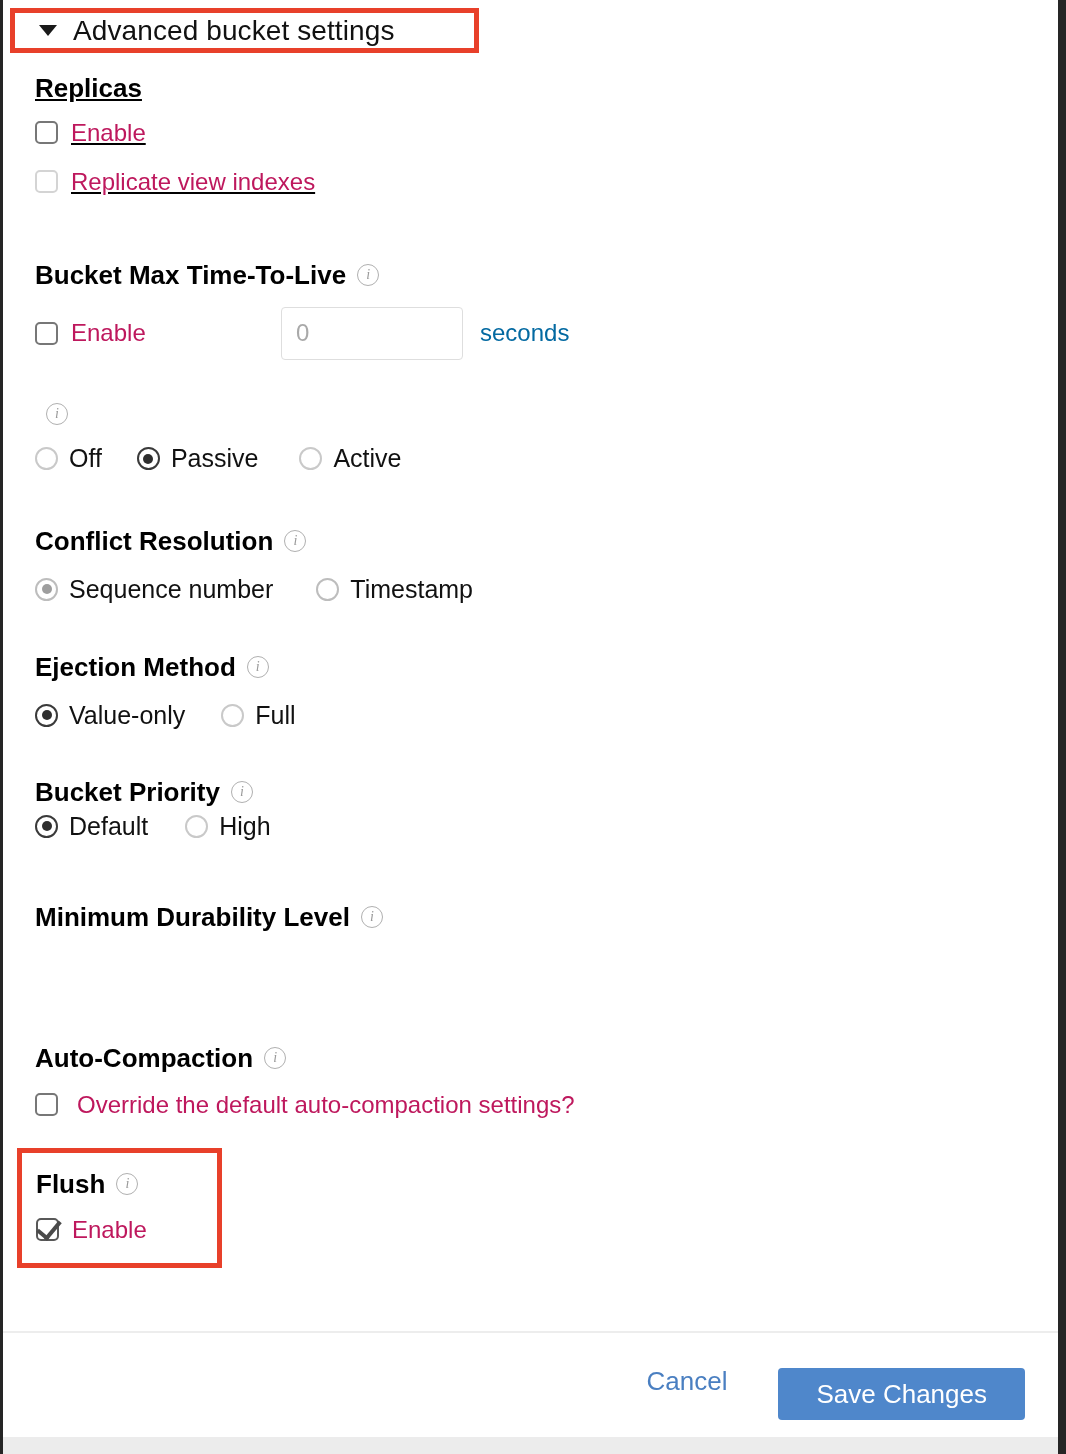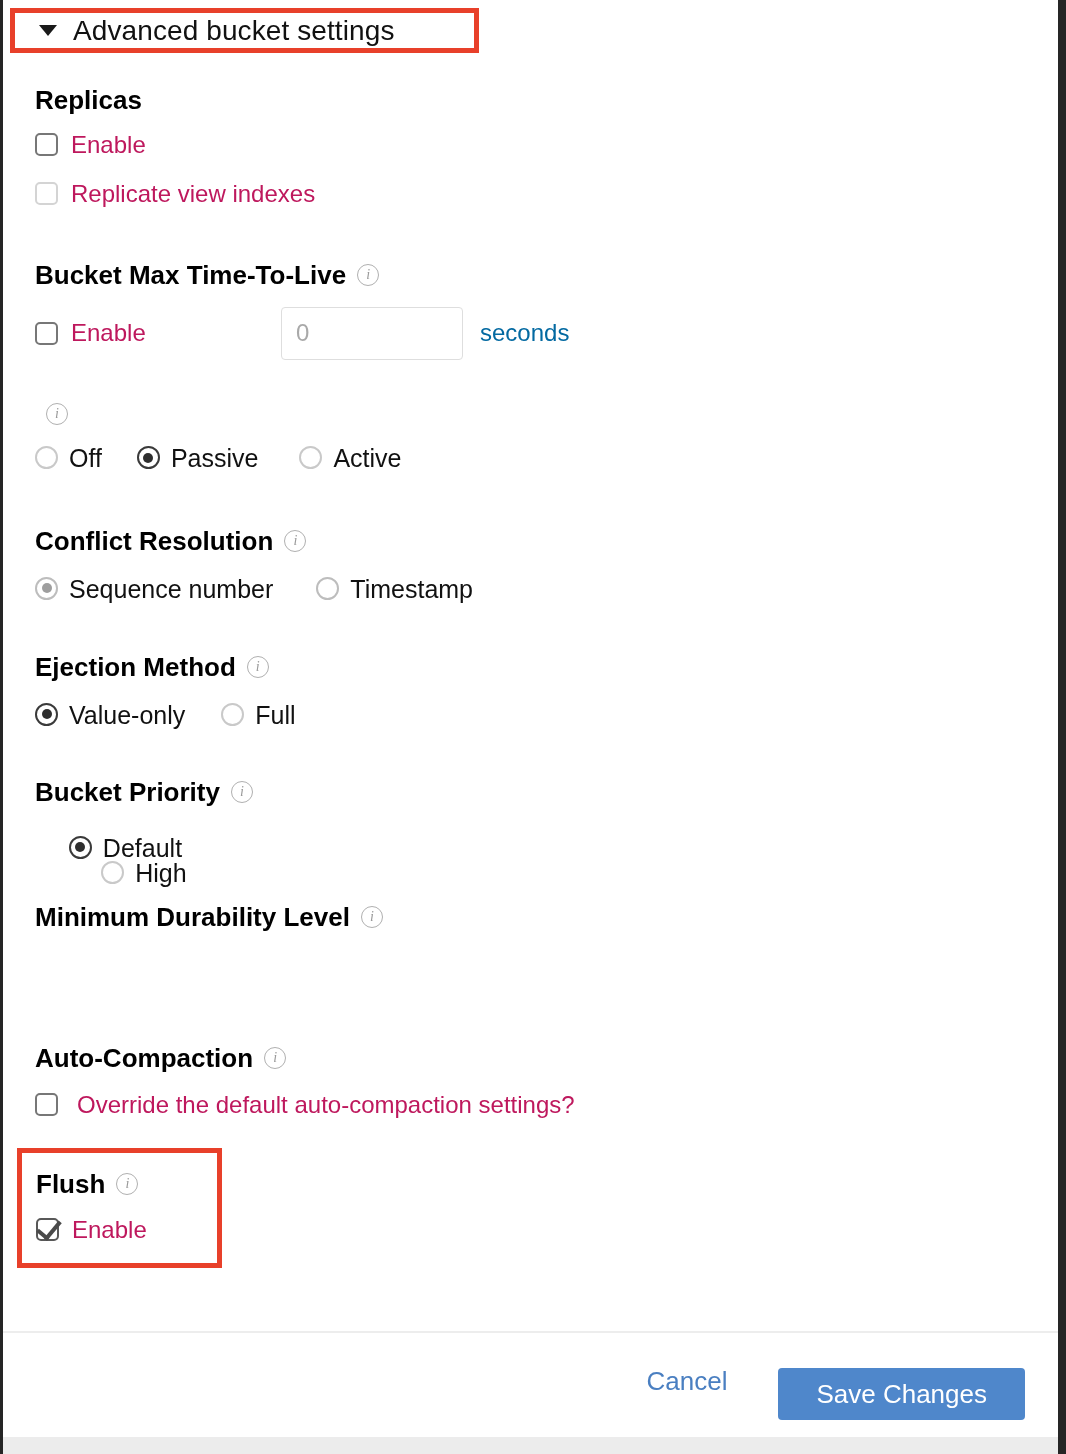--- a/index.html
+++ b/index.html
@@ -173,21 +173,21 @@
   }
 
   
   .radio-row {
     display: flex;
     align-items: center;
     white-space: nowrap;
   }
   .radio-opt {
     display: flex;
-    align-items: flex-start;
+    align-items: center;
     cursor: pointer;
     white-space: nowrap;
   }
   .radio {
     width: 23px; height: 23px;
     border: 2.3px solid #3a3a3a;
     border-radius: 50%;
     box-sizing: border-box;
     background: #ffffff;
     flex: none;
@@ -339,21 +339,21 @@
 
     <div class="content">
 
       <div class="disclosure-wrap">
         <div class="disclosure">
           <span class="caret-down"></span>
           <span class="disclosure-label">Advanced bucket settings</span>
         </div>
       </div>
 
-      <div class="section" style="top:86px;">
+      <div class="section" style="top:74px;text-decoration:underline;">
         <div class="sec-title">
           <span>Replicas</span>
         </div>
         <div class="cb-row" style="margin-top:18px;">
           <span class="cb"></span>
           <span class="cb-label">Enable</span>
         </div>
         <div class="cb-row" style="margin-top:25px;">
           <span class="cb dim"></span>
           <span class="cb-label">Replicate view indexes</span>
@@ -427,21 +427,21 @@
             <span class="radio-label">Full</span>
           </div>
         </div>
       </div>
 
       <div class="section" style="top:778px;">
         <div class="sec-title">
           <span>Bucket Priority</span>
           <span class="info-icon">i</span>
         </div>
-        <div class="radio-row" style="margin-top:29px;flex-direction:column;">
+        <div class="radio-row" style="margin-top:7px;">
           <div class="radio-opt" style="margin-right:37px;">
             <span class="radio on"></span>
             <span class="radio-label">Default</span>
           </div>
           <div class="radio-opt">
             <span class="radio off"></span>
             <span class="radio-label">High</span>
           </div>
         </div>
       </div>

